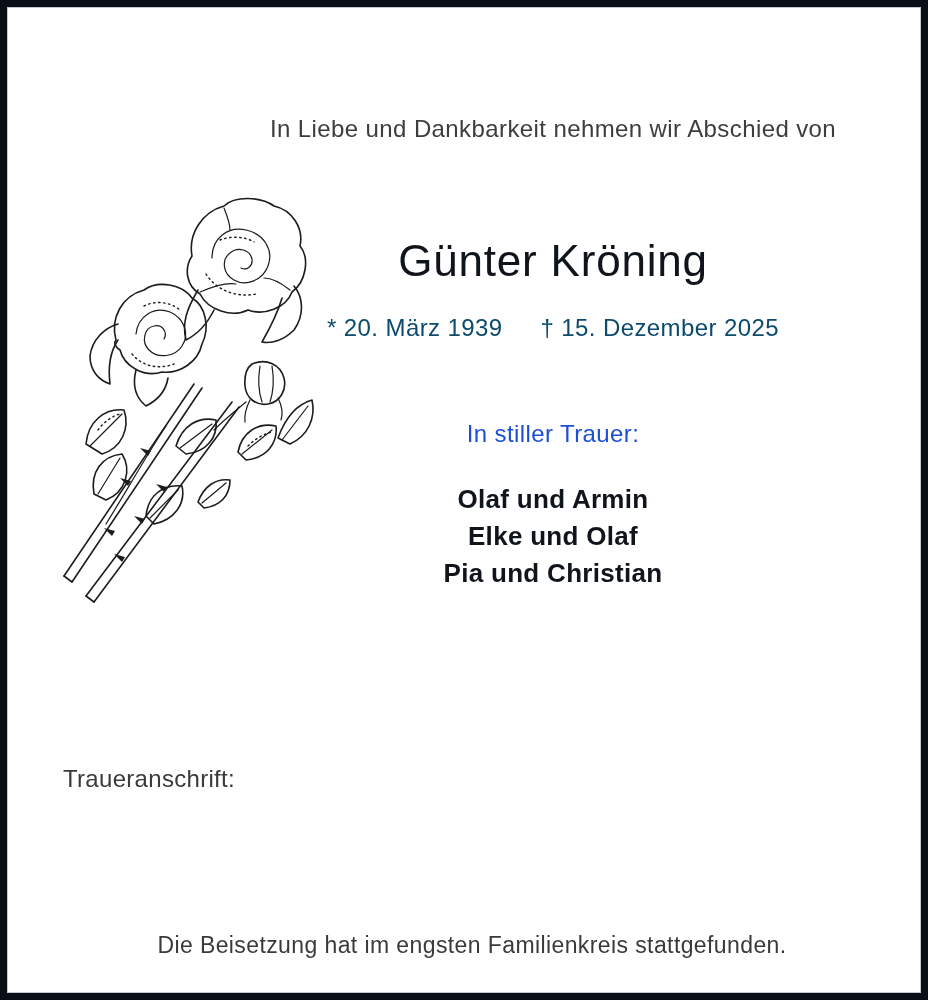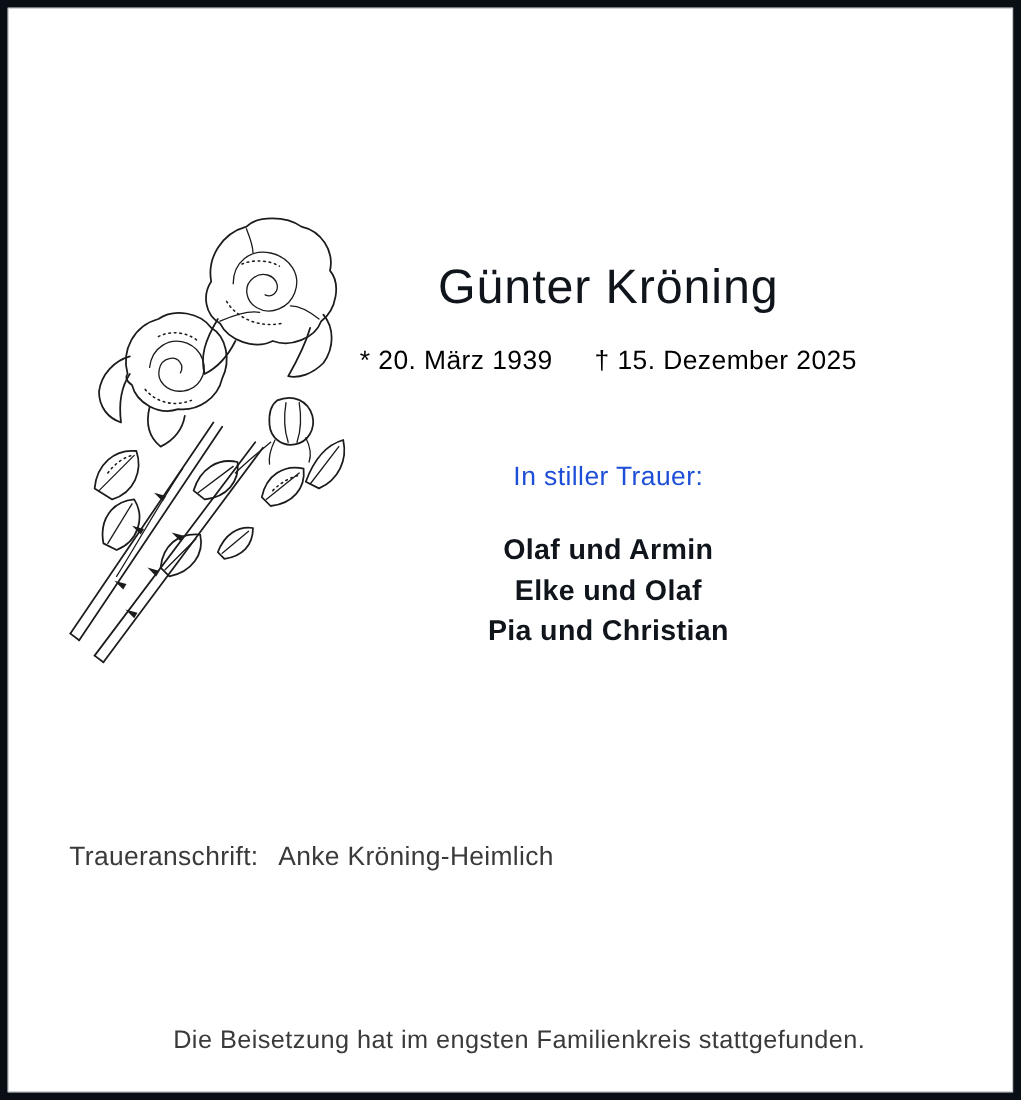--- a/index.html
+++ b/index.html
@@ -48,21 +48,21 @@
     font-size: 44px;
     font-weight: normal;
     color: #10151c;
     letter-spacing: 0.8px;
   }
   .dates {
     position: absolute;
     top: 306px;
     width: 100%;
     font-size: 24px;
-    color: #000000;
+    color: #0c4a6e;
     letter-spacing: 0.4px;
   }
   .dates .birth { margin-right: 38px; }
   .mourning-label {
     position: absolute;
     top: 412px;
     width: 100%;
     font-size: 24px;
     color: #1d4ed8;
     letter-spacing: 0.4px;
@@ -166,40 +166,40 @@
         <path class="ink w12" d="M 104 324 L 132 296"></path>
         <path class="ink w16" d="M 152 308 C 158 292, 170 284, 184 286 C 184 302, 174 312, 158 314 Z"></path>
         <path class="ink w12" d="M 156 309 L 180 289"></path>
         <path class="ink stipple" d="M 52 236 C 58 228, 66 222, 74 220"></path>
         <path class="ink stipple" d="M 202 252 C 210 244, 218 240, 226 238"></path>
       </svg>
     </div>
 
     <div class="center-col">
       <div class="intro">
+        <div>In Liebe und Dankbarkeit nehmen wir Abschied von</div>
       </div>
 
       <div class="deceased-name">Günter Kröning</div>
 
       <div class="dates">
         <span class="birth">* 20. März 1939</span><span>† 15. Dezember 2025</span>
       </div>
 
       <div class="mourning-label">In stiller Trauer:</div>
 
       <div class="mourners">
         <div>Olaf und Armin</div>
         <div>Elke und Olaf</div>
         <div>Pia und Christian</div>
       </div>
     </div>
 
     <div class="address-block">
       <div class="address-label">Traueranschrift:</div>
       <div class="address-lines">
-        <div>Anke Kröning-Heimlich</div>
       </div>
     </div>
 
     <div class="footer-note">Die Beisetzung hat im engsten Familienkreis stattgefunden.</div>
 
   </div>
 </div>
 
 </body></html>

